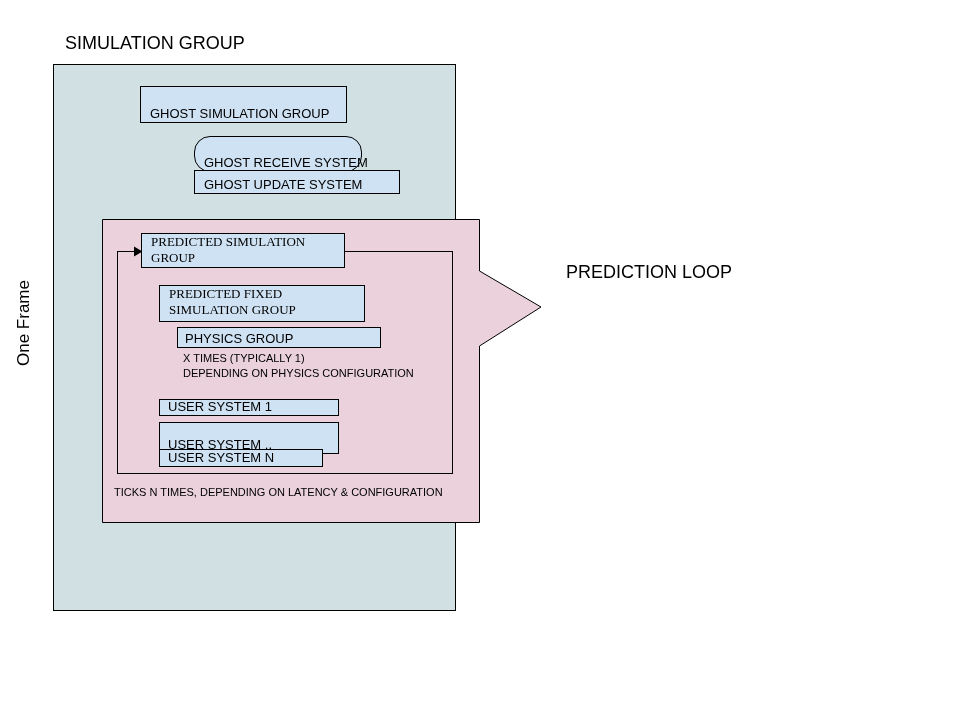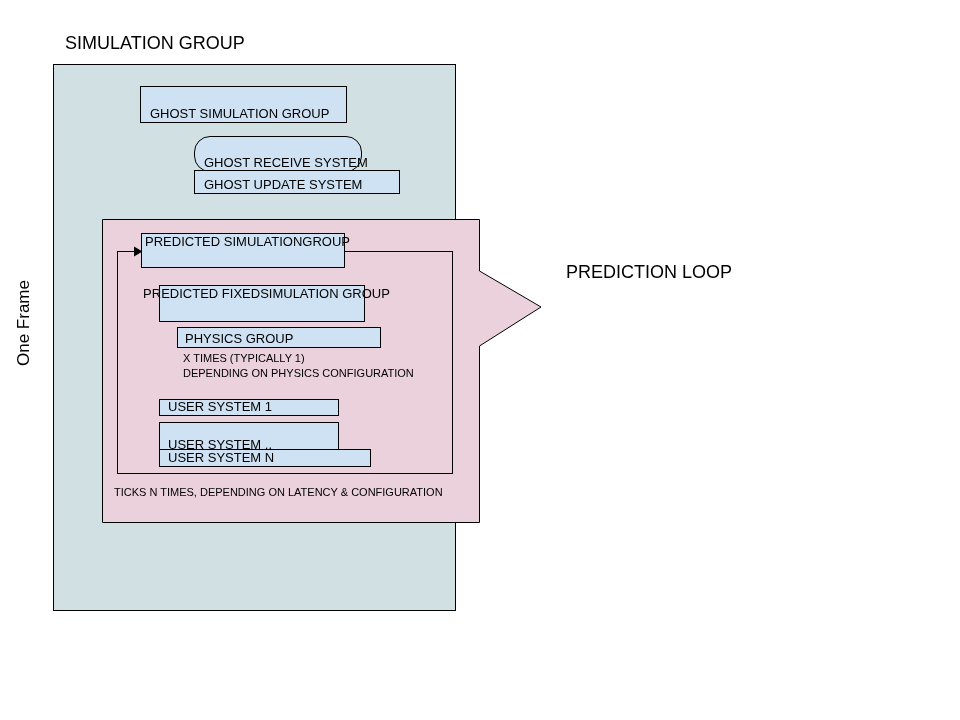--- a/index.html
+++ b/index.html
@@ -50,33 +50,33 @@
     background: #cfe2f3;
     border: 1px solid #000000;
     display: flex;
     align-items: flex-end;
     padding-left: 9px;
     font-size: 13px;
     line-height: 16px;
     white-space: nowrap;
   }
   .box.multi {
-    flex-direction: row;
+    flex-direction: column;
     align-items: flex-start;
-    justify-content: center;
+    font-family: Liberation Serif, serif;
   }
   #ghost-simulation-group-box { left: 140px; top: 86px;  width: 207px; height: 37px; }
   #ghost-receive-system-box   { left: 194px; top: 136px; width: 168px; height: 36px; border-radius: 16px; }
   #ghost-update-system-box    { left: 194px; top: 170px; width: 206px; height: 24px; }
   #predicted-simulation-group-box       { left: 141px; top: 233px; width: 204px; height: 35px; }
   #predicted-fixed-simulation-group-box { left: 159px; top: 285px; width: 206px; height: 37px; }
   #physics-group-box { left: 177px; top: 327px; width: 204px; height: 21px; padding-left: 7px; }
   #user-system-1-box  { left: 159px; top: 399px; width: 180px; height: 17px; padding-left: 8px; }
   #user-system-2-box  { left: 159px; top: 422px; width: 180px; height: 32px; padding-left: 8px; }
-  #user-system-n-box  { left: 159px; top: 449px; width: 212px; height: 18px; padding-left: 8px; }
+  #user-system-n-box  { left: 159px; top: 449px; width: 164px; height: 18px; padding-left: 8px; }
   .note {
     position: absolute;
     font-size: 11px;
     line-height: 15px;
     white-space: nowrap;
     color: #000000;
   }
   #physics-note { left: 183px; top: 351px; }
   #ticks-note   { left: 114px; top: 485px; }
 </style>

